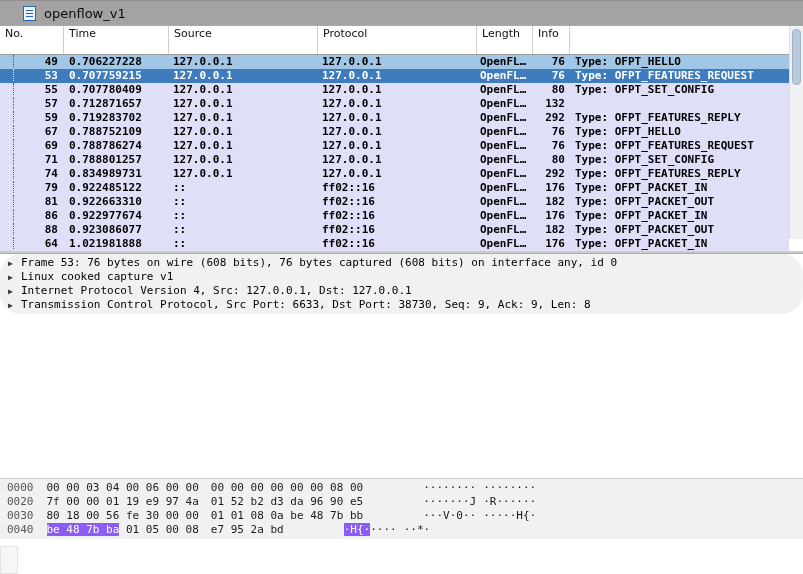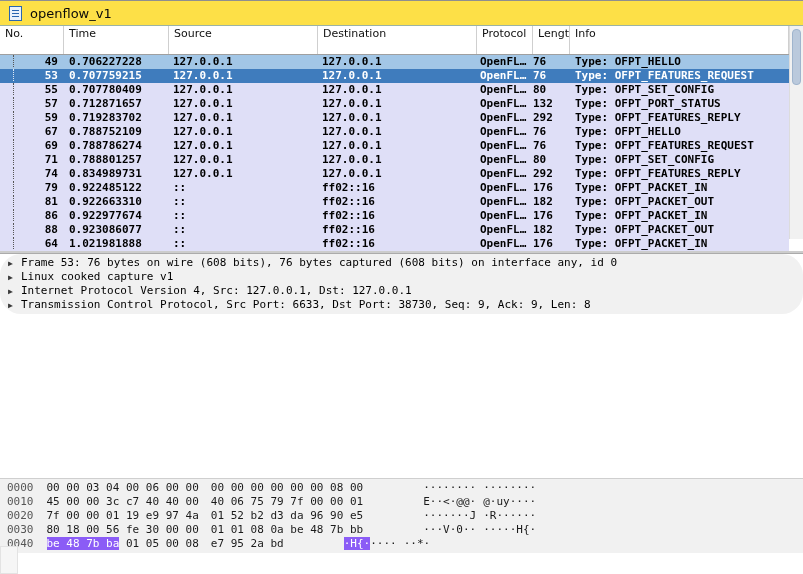--- a/index.html
+++ b/index.html
@@ -1,21 +1,21 @@
 <!DOCTYPE html>
 <html><head>
 <meta charset="utf-8">
 <style>
   html,body{margin:0;padding:0;background:#ffffff;}
   #app{position:relative;width:803px;height:574px;overflow:hidden;background:#ffffff;
        font-family:"DejaVu Sans",sans-serif;box-sizing:border-box;}
 
   
-  .titlebar{height:26px;background:#fde047;border-top:1px solid #8f8f8f;border-bottom:1px solid #9bb3a4;
-            display:flex;align-items:center;padding-left:9px;box-sizing:border-box;}
+  .titlebar{height:26px;background:#a3a3a3;border-top:1px solid #8f8f8f;border-bottom:1px solid #9bb3a4;
+            display:flex;align-items:center;padding-left:23px;box-sizing:border-box;}
   .doc-icon{width:13px;height:15px;margin-right:8px;position:relative;background:#eaf2fb;
             border:1px solid #2a66b0;box-sizing:border-box;flex:0 0 auto;}
   .doc-icon::before{content:"";position:absolute;left:2px;top:3px;right:2px;height:1px;background:#2a66b0;
             box-shadow:0 3px 0 #2a66b0,0 6px 0 #2a66b0;}
   .title-text{font-size:13px;color:#0a0a0a;white-space:nowrap;}
 
   
   .list-area{position:relative;}
   .header{display:grid;grid-template-columns:64px 105px 149px 159px 56px 37px 1fr;height:29px;line-height:16px;
           background:#ffffff;border-bottom:1px solid #9f9f9f;font-size:11px;color:#101010;
@@ -27,21 +27,21 @@
   .prow>span{overflow:hidden;}
   .prow.related{background:#a2c6e6;}
   .prow.selected{background:#3f7cbd;color:#ffffff;}
   .c-gut{display:block;}
   .tick{display:inline-block;margin-left:13px;height:12px;border-left:1px dotted #555;}
   .prow.selected .tick{border-color:#dce8f5;}
   .c-no{text-align:right;padding-right:6px;}
   .c-time{padding-left:5px;}
   .c-src,.c-dst{padding-left:4px;}
   .c-proto{padding-left:3px;}
-  .c-len{text-align:left;padding-right:5px;}
+  .c-len{text-align:right;padding-right:5px;}
   .c-info{padding-left:5px;}
 
   .vscroll{position:absolute;right:0;top:0;width:14px;height:213px;background:#f1f1f1;
            border-left:1px solid #dcdcdc;box-sizing:border-box;}
   .vthumb{position:absolute;left:2px;right:2px;top:3px;height:56px;background:#bac9dc;
           border:1px solid #9fb4cd;border-radius:4px;box-sizing:border-box;}
 
   
   .divider{height:3px;background:#cccccc;border-bottom:1px solid #ababab;box-sizing:border-box;}
 
@@ -73,21 +73,20 @@
   <div class="titlebar">
     <span class="doc-icon"></span>
     <span class="title-text">openflow_v1</span>
   </div>
 
   <div class="list-area">
     <div class="header">
       <span class="hc">No.</span>
       <span class="hc">Time</span>
       <span class="hc">Source</span>
-      <span class="hc">Destination</span>
       <span class="hc">Protocol</span>
       <span class="hc">Length</span>
       <span class="hc">Info</span>
     </div>
 
     <div class="rows">
 
       <div class="prow related">
         <span class="c-gut"><i class="tick"></i></span>
         <span class="c-no">49</span>
@@ -122,21 +121,20 @@
       </div>
 
       <div class="prow">
         <span class="c-gut"><i class="tick"></i></span>
         <span class="c-no">57</span>
         <span class="c-time">0.712871657</span>
         <span class="c-src">127.0.0.1</span>
         <span class="c-dst">127.0.0.1</span>
         <span class="c-proto">OpenFL…</span>
         <span class="c-len">132</span>
-        <span class="c-info">Type: OFPT_PORT_STATUS</span>
       </div>
 
       <div class="prow">
         <span class="c-gut"><i class="tick"></i></span>
         <span class="c-no">59</span>
         <span class="c-time">0.719283702</span>
         <span class="c-src">127.0.0.1</span>
         <span class="c-dst">127.0.0.1</span>
         <span class="c-proto">OpenFL…</span>
         <span class="c-len">292</span>
@@ -258,21 +256,20 @@
       <div class="drow"><span class="tri">▶</span><span>Internet Protocol Version 4, Src: 127.0.0.1, Dst: 127.0.0.1</span></div>
       <div class="drow"><span class="tri">▶</span><span>Transmission Control Protocol, Src Port: 6633, Dst Port: 38730, Seq: 9, Ack: 9, Len: 8</span></div>
     </div>
   </div>
 
   <div class="hexpane">
     <div class="hex-gray">
 
       <div class="hexrow"><span class="off">0000</span><span class="grp"><span class="hsel"></span><span>00 00 03 04 00 06 00 00</span></span><span class="grp">00 00 00 00 00 00 08 00</span><span class="a1"><span class="hsel"></span><span>········</span></span><span>········</span></div>
 
-      <div class="hexrow"><span class="off">0010</span><span class="grp"><span class="hsel"></span><span>45 00 00 3c c7 40 40 00</span></span><span class="grp">40 06 75 79 7f 00 00 01</span><span class="a1"><span class="hsel"></span><span>E··&lt;·@@·</span></span><span>@·uy····</span></div>
 
       <div class="hexrow"><span class="off">0020</span><span class="grp"><span class="hsel"></span><span>7f 00 00 01 19 e9 97 4a</span></span><span class="grp">01 52 b2 d3 da 96 90 e5</span><span class="a1"><span class="hsel"></span><span>·······J</span></span><span>·R······</span></div>
 
       <div class="hexrow"><span class="off">0030</span><span class="grp"><span class="hsel"></span><span>80 18 00 56 fe 30 00 00</span></span><span class="grp">01 01 08 0a be 48 7b bb</span><span class="a1"><span class="hsel"></span><span>···V·0··</span></span><span>·····H{·</span></div>
 
       <div class="hexrow"><span class="off">0040</span><span class="grp"><span class="hsel">be 48 7b ba</span><span> 01 05 00 08</span></span><span class="grp">e7 95 2a bd</span><span class="a1"><span class="hsel">·H{·</span><span>····</span></span><span>··*·</span></div>
 
     </div>
   </div>
 

